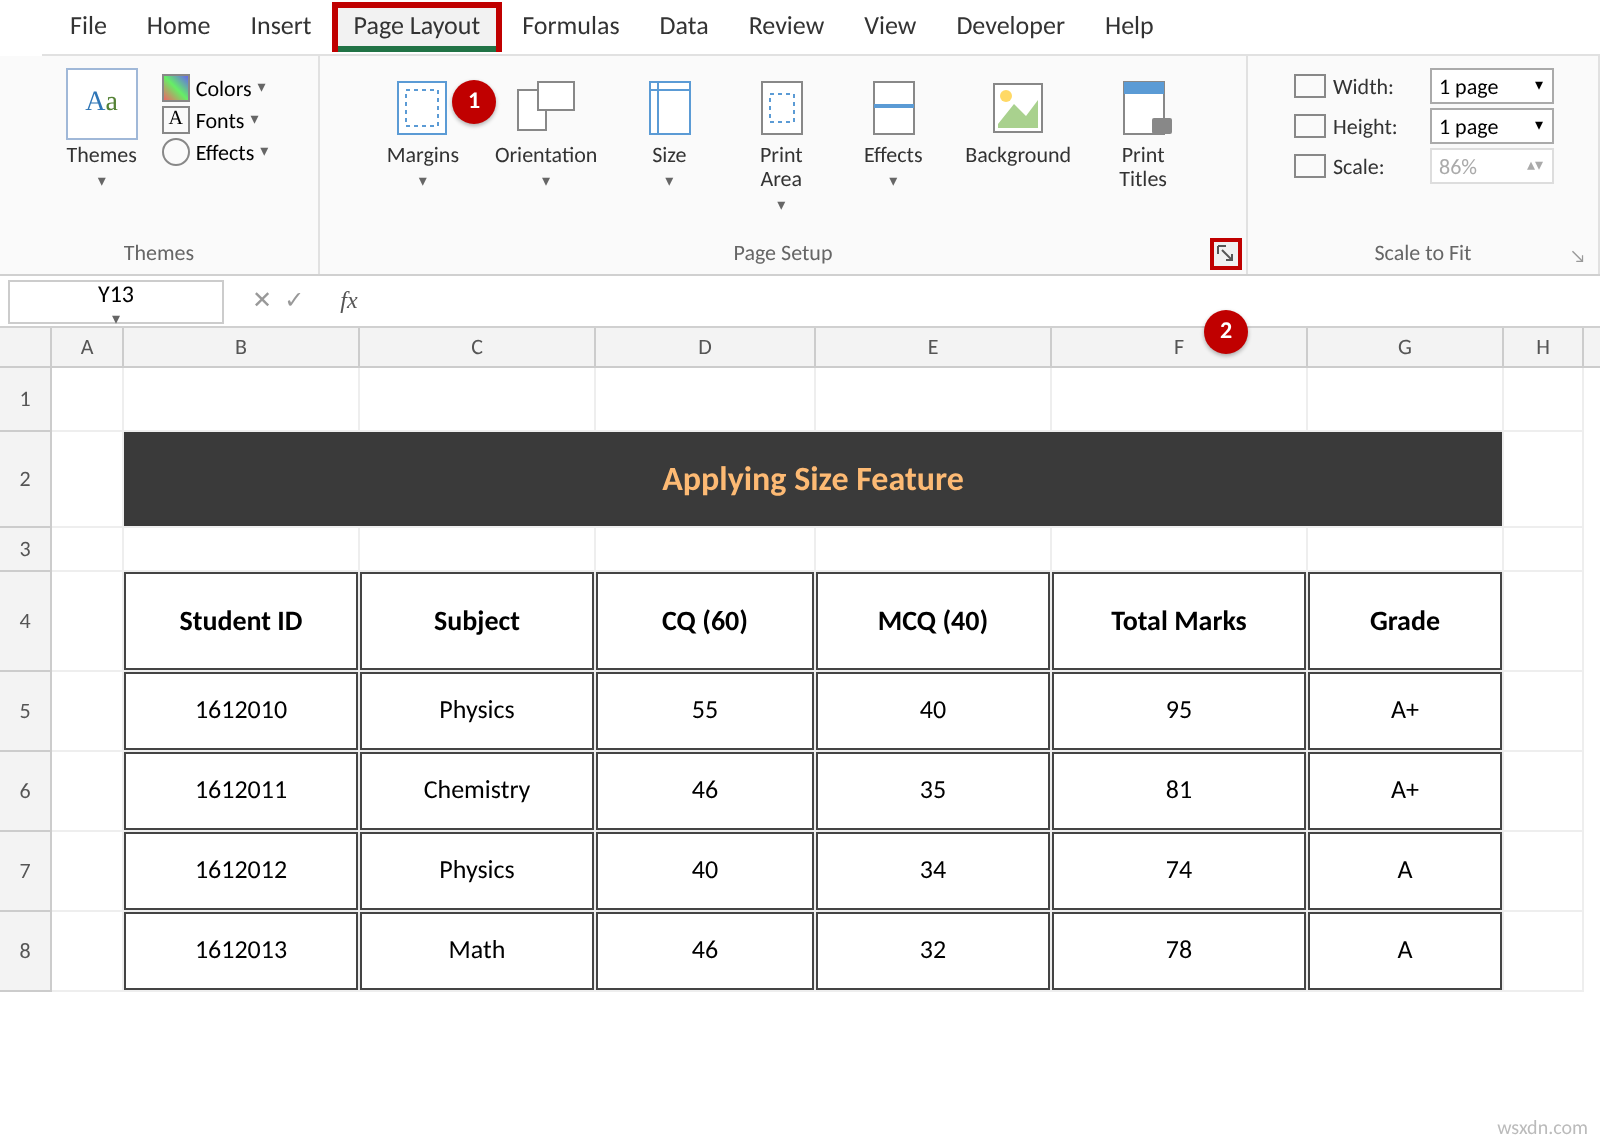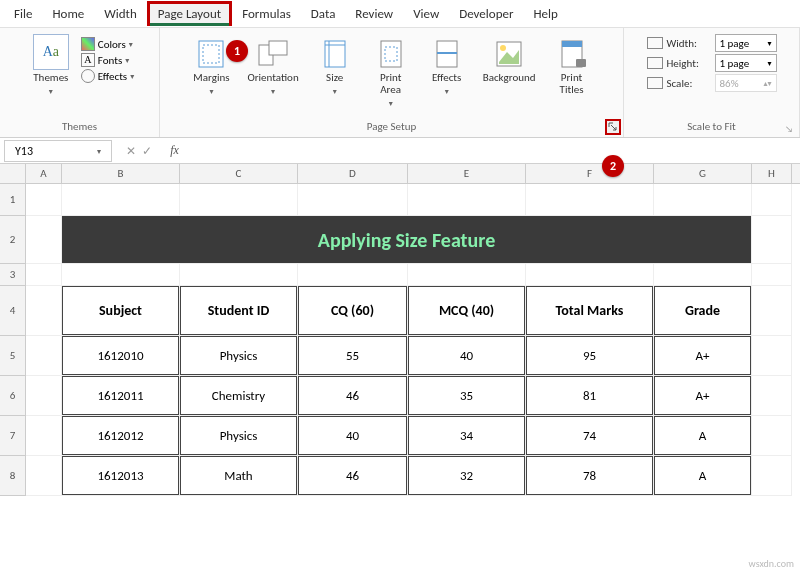--- a/index.html
+++ b/index.html
@@ -1,19 +1,19 @@
 <!DOCTYPE html>
 <html><head>
 <meta charset="utf-8">
 <style>
 * { box-sizing: border-box; margin: 0; padding: 0; }
 body { font-family: "Segoe UI", Calibri, sans-serif; font-size: 12px; background: #fff; width: 800px; height: 574px; overflow: hidden; position: relative; }
 
 
-.menubar { display: flex; align-items: center; height: 28px; padding: 0 4px; border-bottom: 1px solid #e1e1e1; }
+.menubar { display: flex; align-items: center; height: 28px; padding: 0 4px; border-bottom: 1px solid #e1e1e1; margin-left: 21px; }
 .menubar .mitem { padding: 4px 10px; cursor: pointer; font-size: 13px; color: #333; }
 .menubar .mitem.active { border: 3px solid #c00000; background: #f2f2f2; font-weight: normal; padding: 2px 8px; position: relative; }
 .menubar .mitem.active::after { content:""; position:absolute; left:0; right:0; bottom:-3px; height:3px; background:#217346; }
 
 
 .ribbon { display: flex; height: 110px; border-bottom: 1px solid #d0d0d0; background: #fafafa; }
 .group { border-right: 1px solid #e1e1e1; display: flex; flex-direction: column; justify-content: space-between; align-items: center; padding: 4px 6px 2px 6px; position: relative; }
 .group-label { font-size: 11px; color: #666; text-align: center; padding: 2px 0; width: 100%; position: relative; }
 .group-body { display: flex; align-items: flex-start; gap: 4px; flex: 1; }
 
@@ -40,55 +40,55 @@
 .stf-row.disabled .val { color:#aaa; border-color:#ddd; }
 
 
 .launcher { position: absolute; right: 2px; bottom: 2px; width: 16px; height: 16px; border: 2px solid #c00000; display:flex; align-items:center; justify-content:center; cursor:pointer; font-size:10px; color:#555; background:#f0f0f0; }
 
 
 .callout { position: absolute; width: 22px; height: 22px; border-radius: 50%; background: #c00000; color: #fff; font-weight: bold; font-size: 12px; display:flex; align-items:center; justify-content:center; box-shadow: 0 1px 2px rgba(0,0,0,.3); z-index: 10; }
 
 
 .fbar { display: flex; align-items: center; height: 26px; border-bottom: 1px solid #d0d0d0; }
-.namebox { width: 108px; height: 22px; border: 1px solid #ccc; margin: 0 4px; padding: 0 10px; display:flex; align-items:center; justify-content:space-between; background:#fff; font-size: 12px; }
+.namebox { width: 108px; height: 22px; border: 1px solid #ccc; margin: 0 4px; padding: 0 22px; display:flex; align-items:center; justify-content:space-between; background:#fff; font-size: 12px; flex-direction: column; }
 .fbar .fbtns { display:flex; gap:6px; padding:0 10px; color:#999; }
 .fbar .fbtns span { cursor: default; }
 .fxlabel { font-style: italic; font-family: serif; color:#555; padding-left: 8px; }
 .formula-input { flex:1; height:22px; border:none; padding:0 6px; font-size:12px; }
 
 
 .grid-wrap { position: relative; }
 .col-headers { display:flex; height:20px; background:#f3f3f3; border-bottom:1px solid #ccc; }
 .corner { width: 26px; border-right:1px solid #ccc; background:#f3f3f3; }
 .ch { border-right:1px solid #ccc; text-align:center; font-size:11px; color:#555; line-height:20px; }
 .row { display:flex; }
 .rh { width:26px; background:#f3f3f3; border-right:1px solid #ccc; border-bottom:1px solid #ccc; text-align:center; font-size:11px; color:#555; display:flex; align-items:center; justify-content:center; }
 .cell { border-right:1px solid #eee; border-bottom:1px solid #eee; }
 
 
 .cA { width: 36px; } .cB { width: 118px; } .cC { width: 118px; } .cD { width: 110px; }
 .cE { width: 118px; } .cF { width: 128px; } .cG { width: 98px; } .cH { width: 40px; }
 
 
-.title-bar { background: #3a3a3a; color:#86efac; font-weight:bold; font-size:20px; display:flex; align-items:center; justify-content:center; height:100%; }
+.title-bar { background: #3a3a3a; color:#fdba74; font-weight:bold; font-size:17px; display:flex; align-items:center; justify-content:center; height:100%; }
 .hdr-cell { background:#fff; font-weight:bold; font-size:14px; display:flex; align-items:center; justify-content:center; border:1px solid #444; height:100%; }
 .data-cell { background:#fff; font-size:13px; display:flex; align-items:center; justify-content:center; border:1px solid #444; height:100%; }
 
 .watermark { position:absolute; right:6px; bottom:4px; font-size:10px; color:#bbb; }
 
 svg { display:block; }
 </style>
 </head>
 <body>
 
 <div class="menubar">
   <div class="mitem">File</div>
   <div class="mitem">Home</div>
-  <div class="mitem">Width</div>
+  <div class="mitem">Insert</div>
   <div class="mitem active">Page Layout</div>
   <div class="mitem">Formulas</div>
   <div class="mitem">Data</div>
   <div class="mitem">Review</div>
   <div class="mitem">View</div>
   <div class="mitem">Developer</div>
   <div class="mitem">Help</div>
 </div>
 
 <div class="callout" style="left:226px; top:40px;">1</div>
@@ -299,26 +299,26 @@
       <div class="cell cD"></div>
       <div class="cell cE"></div>
       <div class="cell cF"></div>
       <div class="cell cG"></div>
       <div class="cell cH"></div>
   </div>
 
   <div class="row" style="height:50px;">
     <div class="rh">4</div>
     <div class="cell cA"></div>
+    <div class="cell cB">
+        <div class="hdr-cell">Student ID</div>
+      </div>
     <div class="cell cC">
         <div class="hdr-cell">Subject</div>
       </div>
-    <div class="cell cB">
-        <div class="hdr-cell">Student ID</div>
-      </div>
     <div class="cell cD">
         <div class="hdr-cell">CQ  (60)</div>
       </div>
     <div class="cell cE">
         <div class="hdr-cell">MCQ  (40)</div>
       </div>
     <div class="cell cF">
         <div class="hdr-cell">Total Marks</div>
       </div>
     <div class="cell cG">

